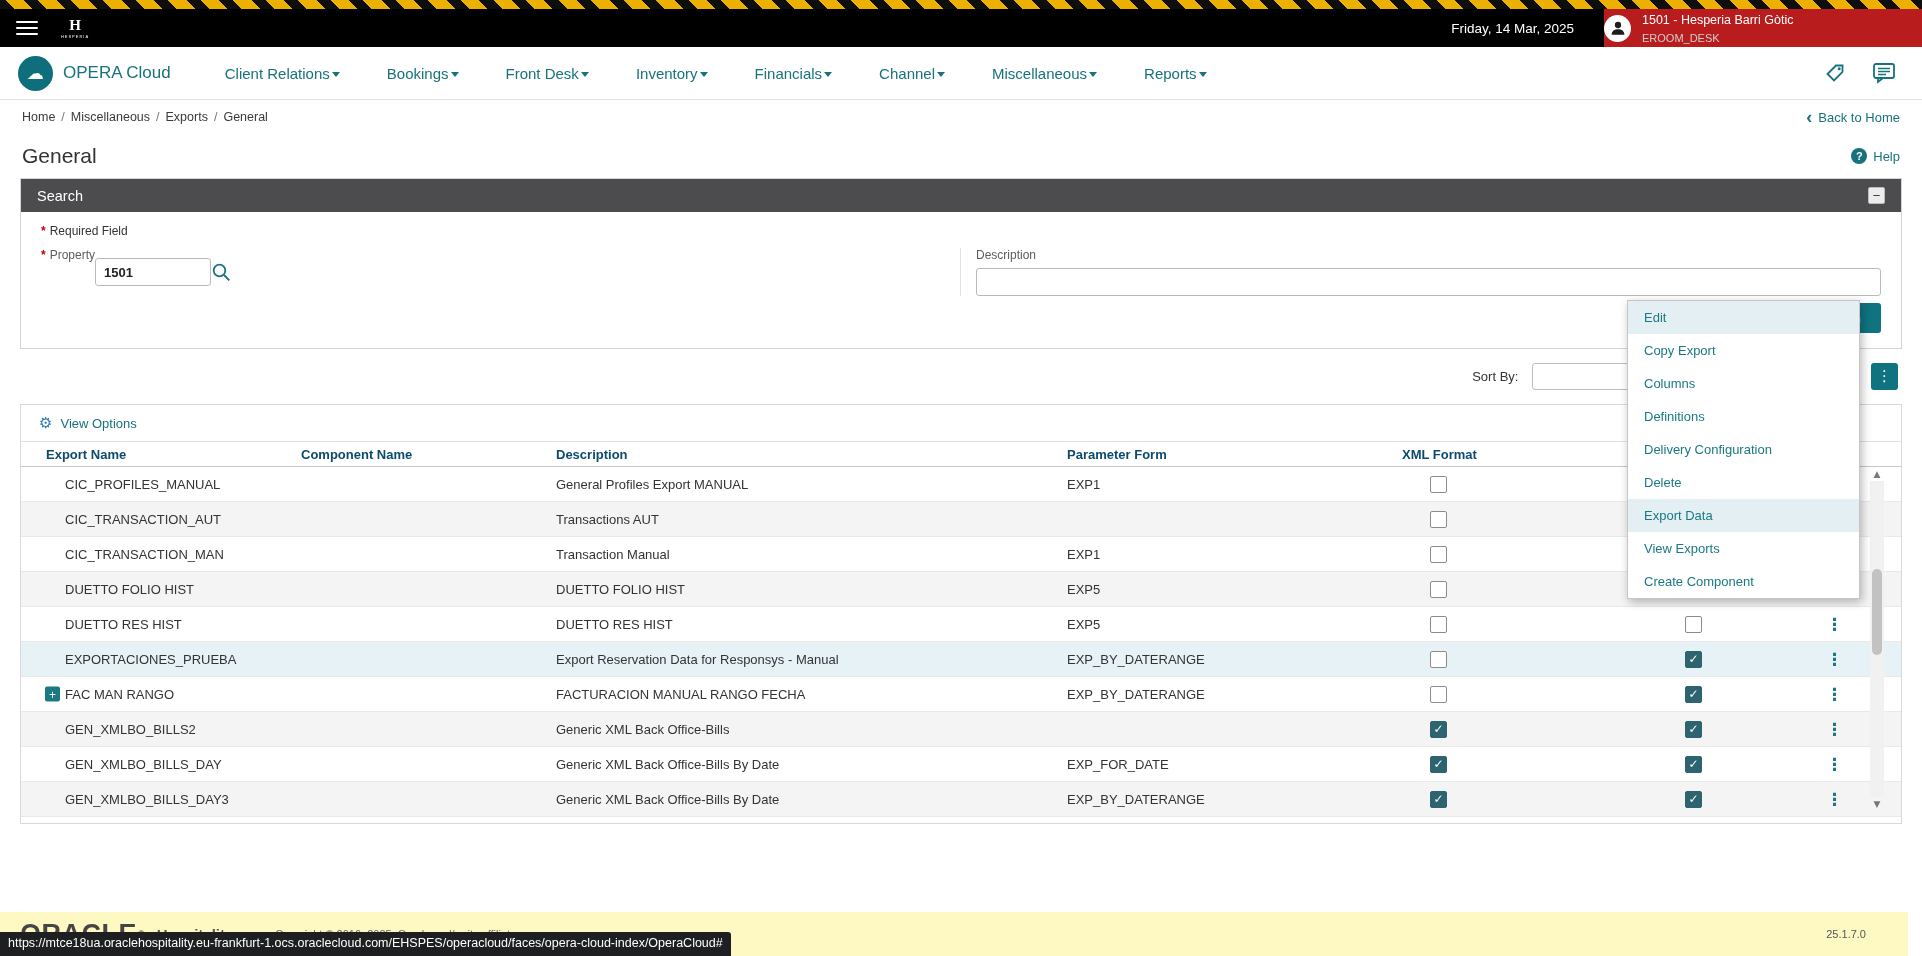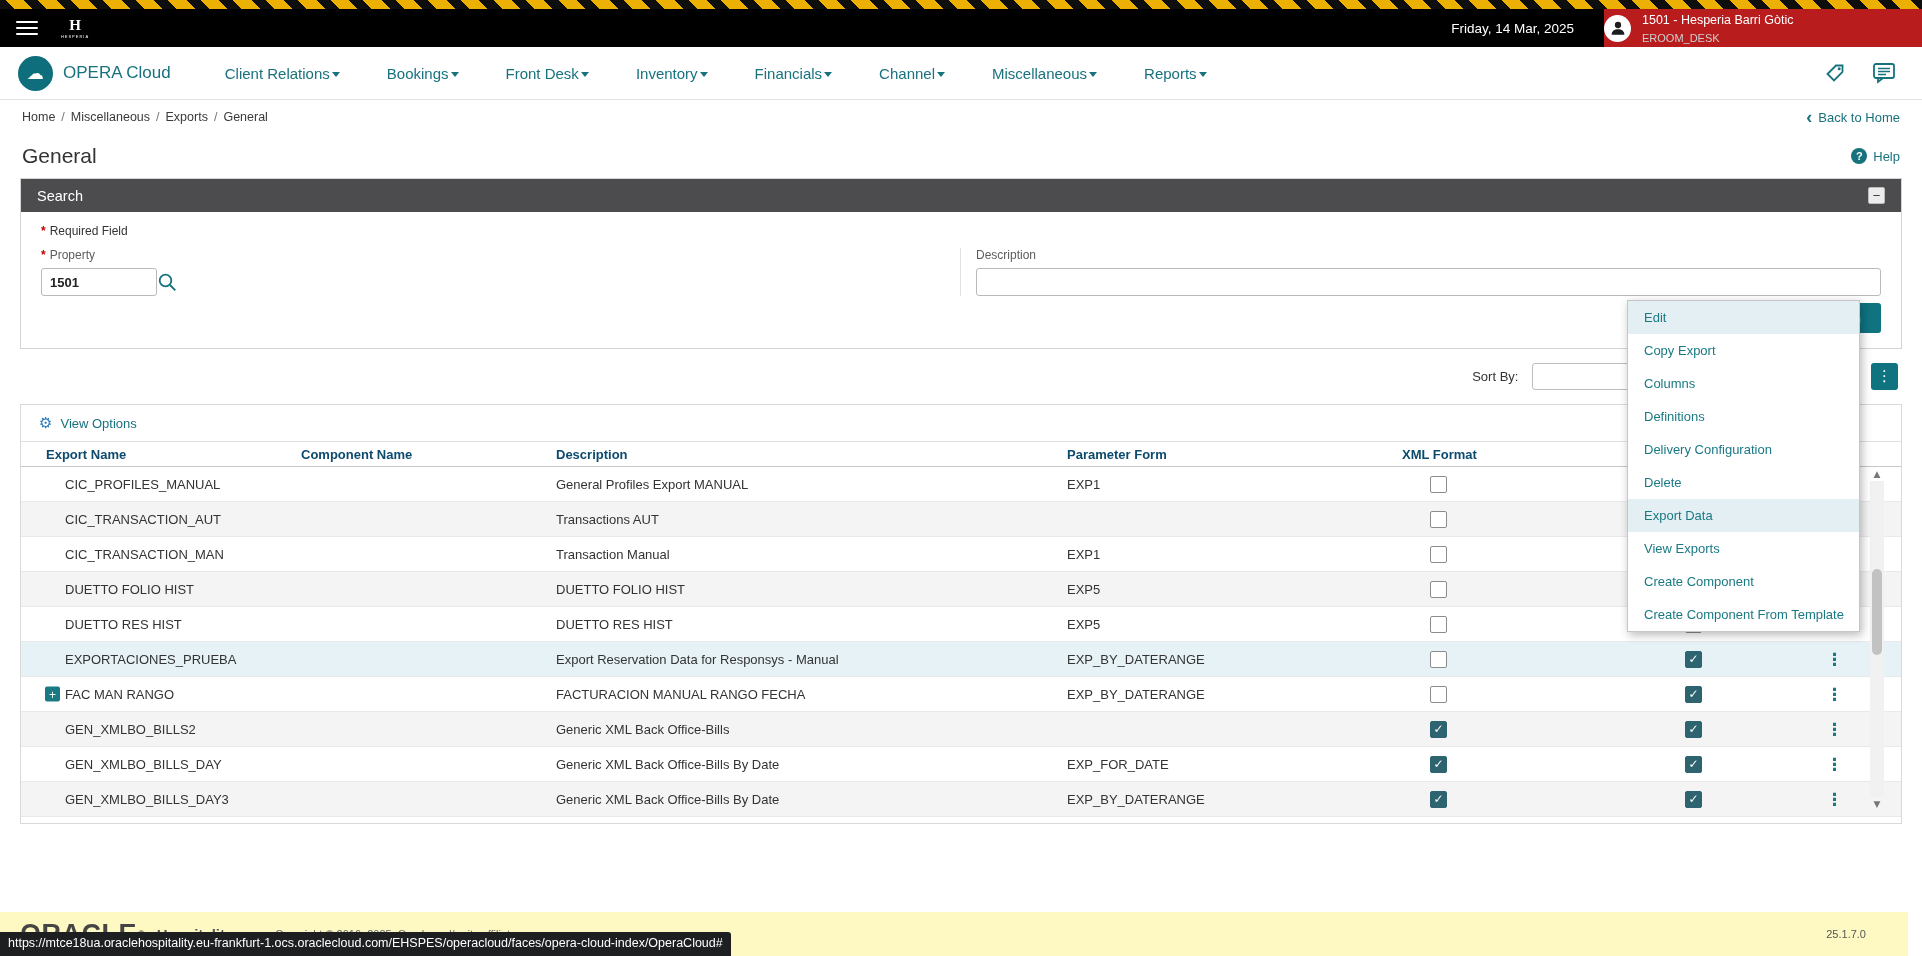--- a/index.html
+++ b/index.html
@@ -47,21 +47,21 @@
   .help-badge{width:16px;height:16px;border-radius:50%;background:#17727e;color:#fff;font-size:11px;font-weight:bold;display:flex;align-items:center;justify-content:center}
 
   
   .search-panel{margin:0 20px;border:1px solid #d4d4d4}
   .search-head{height:33px;background:#4c4c4e;color:#fff;display:flex;align-items:center;padding:0 16px;font-size:14.5px}
   .collapse-btn{margin-left:auto;width:17px;height:17px;background:#ececec;border:1px solid #bbb;border-radius:2px;color:#333;display:flex;align-items:center;justify-content:center;font-size:13px;line-height:1;cursor:pointer}
   .search-body{padding:12px 20px 8px}
   .required-note{font-size:12px;color:#333}
   .req-star{color:#c00000;margin-right:4px;font-weight:bold}
   .fields{display:flex;margin-top:10px}
-  .field-left{width:919px;display:flex;flex-direction:column}
+  .field-left{width:919px;display:flex;flex-direction:row}
   .field-right{flex:1;border-left:1px solid #e2e2e2;padding-left:15px;display:flex;flex-direction:column}
   .field-label{font-size:12px;color:#5d5d5d;margin-bottom:6px}
   .input-row{display:flex;align-items:center;gap:0}
   .text-input{height:28px;border:1px solid #b9b9b9;border-radius:3px;font:13px "Liberation Sans",sans-serif;padding:0 8px;color:#222;background:#fff}
   .prop-input{width:116px;font-weight:bold}
   .desc-input{width:100%}
   .actions-row{height:44px;display:flex;align-items:center;justify-content:flex-end}
   .btn-primary{height:30px;background:#0f7380;border:none;color:#fff;font:14px "Liberation Sans",sans-serif;padding:0 20px;border-radius:3px;cursor:pointer}
 
   
@@ -444,16 +444,15 @@
   <div class="context-menu">
     <div class="menu-item highlighted">Edit</div>
     <div class="menu-item">Copy Export</div>
     <div class="menu-item">Columns</div>
     <div class="menu-item">Definitions</div>
     <div class="menu-item">Delivery Configuration</div>
     <div class="menu-item">Delete</div>
     <div class="menu-item highlighted">Export Data</div>
     <div class="menu-item">View Exports</div>
     <div class="menu-item">Create Component</div>
-    <div class="menu-item">Create Component From Template</div>
   </div>
 
 </div>
 
 </body></html>

